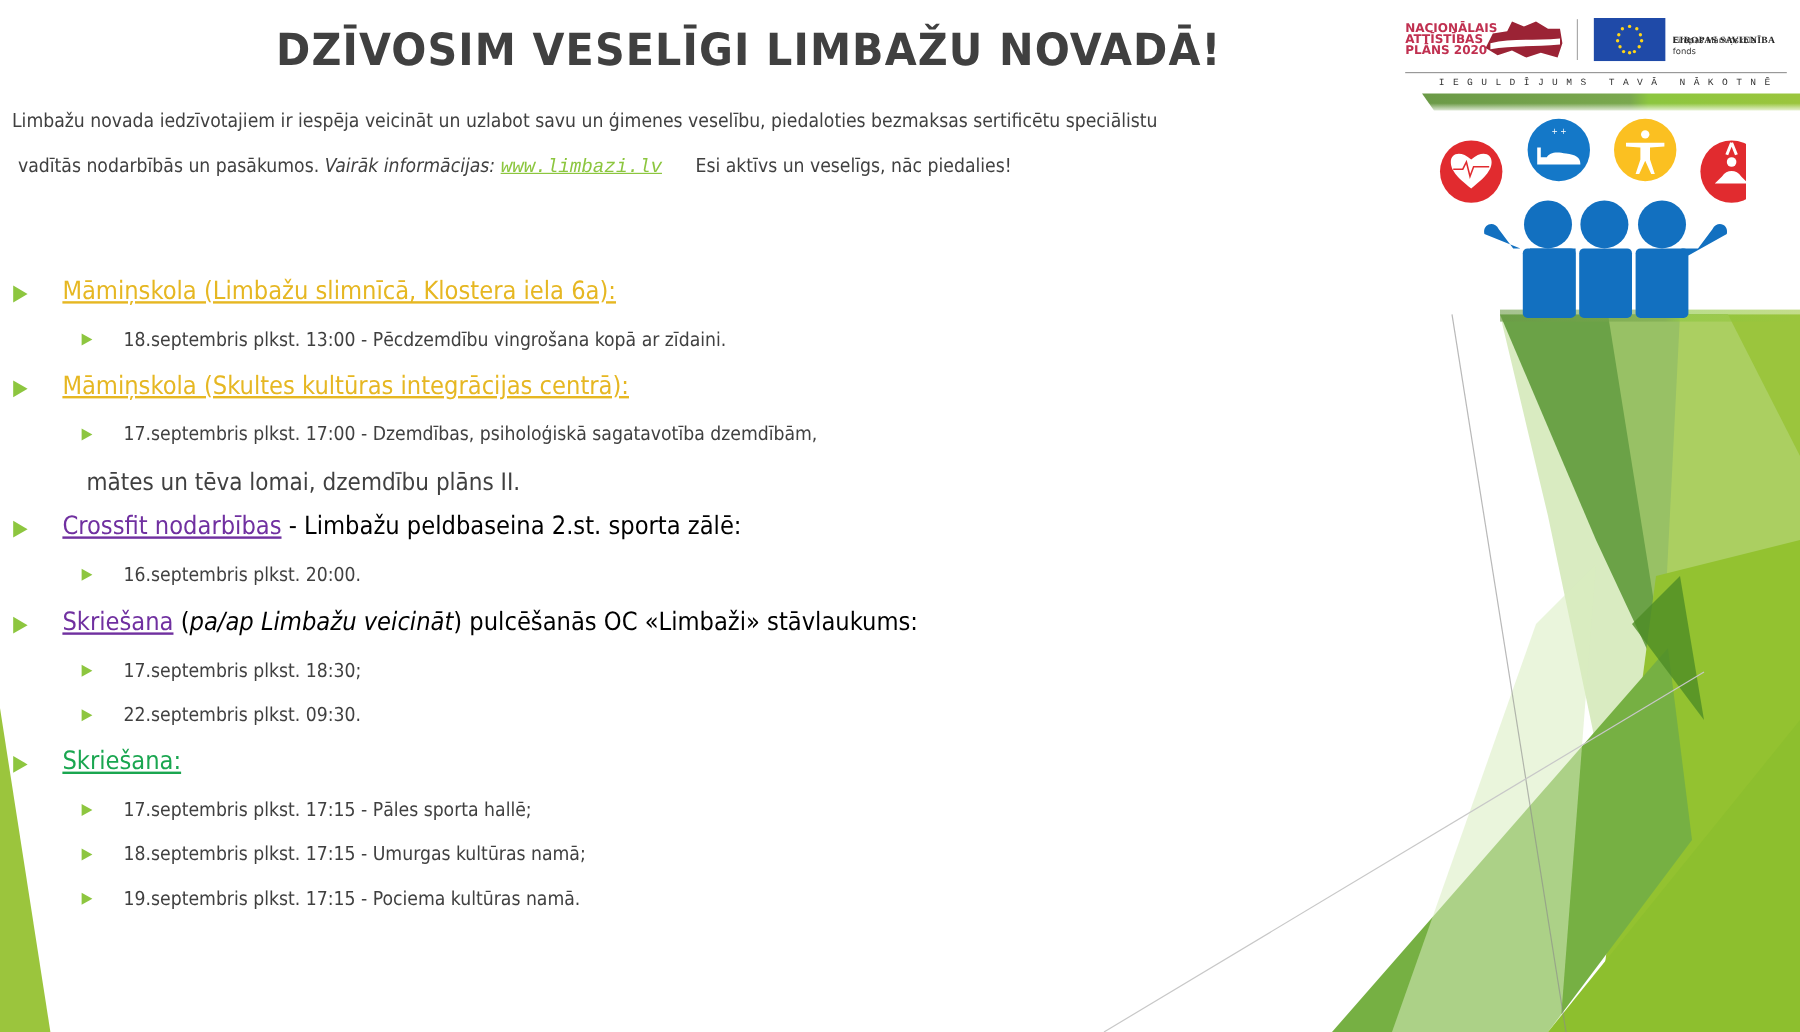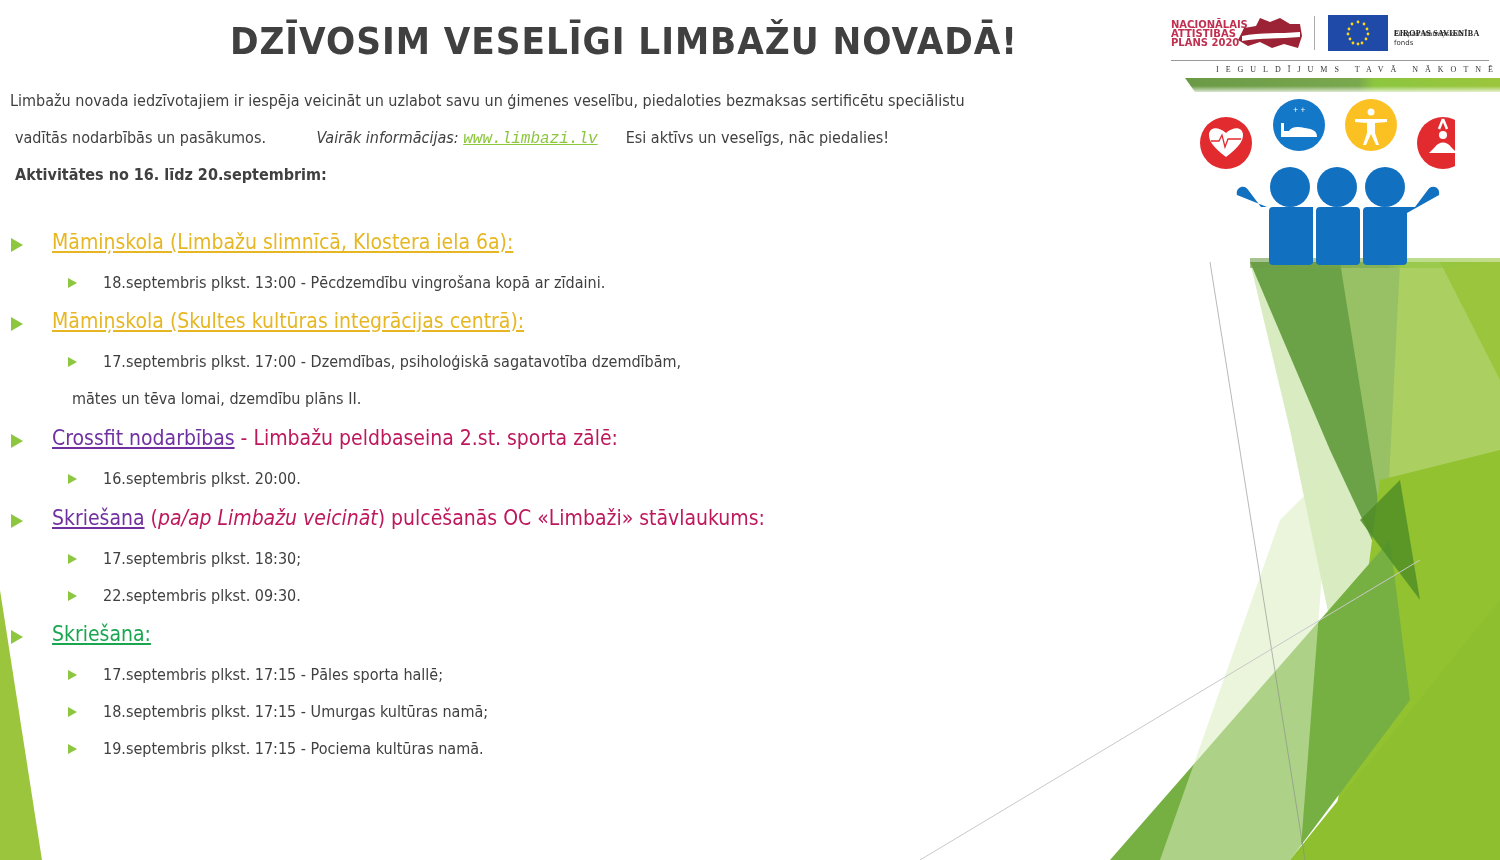--- a/index.html
+++ b/index.html
@@ -17,50 +17,50 @@
     font-family: "DejaVu Sans", sans-serif;
     font-weight: bold; font-size: 37px; letter-spacing: 1px;
     color: #404040; white-space: nowrap;
     transform: scaleX(0.93); transform-origin: left top;
   }
 
   .intro { left: 10px; top: 82px; font-size: 16px; line-height: 37px; white-space: nowrap; color: #404040; }
   .intro .line { display: block; height: 37px; }
   .intro .l2 { padding-left: 5px; }
   .intro .l3 { padding-left: 5px; font-weight: bold; }
-  .intro em { font-style: italic; margin-left: 46px; }
+  .intro em { font-style: italic; }
   .intro .link { color: #8cc63f; text-decoration: underline; font-style: italic; cursor: pointer; font-family: Liberation Mono, monospace; }
   .intro .gap { display: inline-block; width: 28px; }
 
   .list { left: 0; top: 222px; width: 1100px; }
   .item { position: absolute; left: 0; white-space: nowrap; }
   .bullet {
     position: absolute; width: 0; height: 0;
     border-top: 7px solid transparent; border-bottom: 7px solid transparent;
     border-left: 12px solid #8dc63f;
   }
   .lvl1 { font-size: 21px; }
   .lvl1 .bullet { left: 11px; top: 8px; }
   .lvl1 .text { position: absolute; left: 52px; top: 0; }
   .lvl2 { font-size: 16px; color: #404040; }
   .lvl2 .bullet { left: 68px; top: 5px; border-top-width: 5px; border-bottom-width: 5px; border-left-width: 9px; }
   .lvl2 .text { position: absolute; left: 103px; top: 0; }
-  .cont { position: absolute; left: 72px; font-size: 16px; white-space: nowrap; }
+  .cont { position: absolute; left: 72px; font-size: 20px; white-space: nowrap; }
 
   .h-yellow { color: #e6b722; text-decoration: underline; text-decoration-color: #e6b722; }
   .h-purple { color: #7030a0; text-decoration: underline; }
   .h-green { color: #1aa650; text-decoration: underline; }
-  .suffix { color: #be185d; }
+  .suffix { color: #000000; }
   .suffix em { font-style: italic; }
 
   .logos { left: 1168px; top: 10px; width: 325px; height: 70px; }
   .nap-text { position: absolute; left: 3px; top: 10px; font-size: 10px; line-height: 9px; color: #c03050; font-weight: bold; font-family: "DejaVu Sans", sans-serif; }
   .eu-text-1 { position: absolute; left: 226px; top: 19px; font-size: 8px; font-weight: bold; color: #222; font-family: Liberation Serif, serif; letter-spacing: 0.3px; text-align: center; }
   .eu-text-2 { position: absolute; left: 226px; top: 20px; font-size: 7px; line-height: 9px; color: #333; font-family: "DejaVu Sans", sans-serif; }
-  .slogan { position: absolute; left: 48px; top: 55px; font-size: 8px; letter-spacing: 7px; color: #333; font-family: Liberation Serif, serif; white-space: nowrap; }
+  .slogan { position: absolute; left: 31px; top: 55px; font-size: 8px; letter-spacing: 7px; color: #333; font-family: Liberation Mono, monospace; white-space: nowrap; }
   .logo-rule { position: absolute; left: 3px; top: 50px; width: 318px; height: 1px; background: #999; }
 </style>
 </head>
 <body>
 
 <svg class="bg-svg" viewBox="0 0 1500 860" xmlns="http://www.w3.org/2000/svg">
 
   <polygon points="0,590 0,860 42,860" fill="#9bc53d"></polygon>
 
   <polygon points="1250,262 1500,262 1500,860 1380,860 1290,430" fill="#c9e3a6" opacity="0.7"></polygon>
@@ -91,21 +91,20 @@
   <polygon points="1185,78 1500,78 1500,92 1195,92" fill="url(#band)"></polygon>
   <rect x="1185" y="86" width="315" height="8" fill="url(#fadeTop)"></rect>
   <rect x="1250" y="258" width="250" height="10" fill="url(#band)" opacity="0.6"></rect>
 </svg>
 
 <div class="layer title">DZĪVOSIM VESELĪGI LIMBAŽU NOVADĀ!</div>
 
 <div class="layer intro">
   <span class="line l1">Limbažu novada iedzīvotajiem ir iespēja veicināt un uzlabot savu un ģimenes veselību,  piedaloties bezmaksas sertificētu speciālistu</span>
   <span class="line l2"><span>vadītās nodarbībās un pasākumos. </span><em>Vairāk informācijas: </em><a class="link">www.limbazi.lv</a><span class="gap"></span><span>Esi aktīvs un veselīgs, nāc piedalies!</span></span>
-  <span class="line l3">Aktivitātes no 16. līdz 20.septembrim:</span>
 </div>
 
 <div class="layer logos">
   <div class="nap-text">
     <div>NACIONĀLAIS</div>
     <div>ATTĪSTĪBAS</div>
     <div>PLĀNS 2020</div>
   </div>
   <svg style="position:absolute;left:66px;top:4px" width="70" height="36" viewBox="0 0 70 36">
     <path d="M4,26 L10,14 L22,12 L26,4 L36,8 L46,4 L56,10 L66,10 L68,22 L64,34 L50,30 L38,34 L26,28 L14,32 Z" fill="#9b2335"></path>

